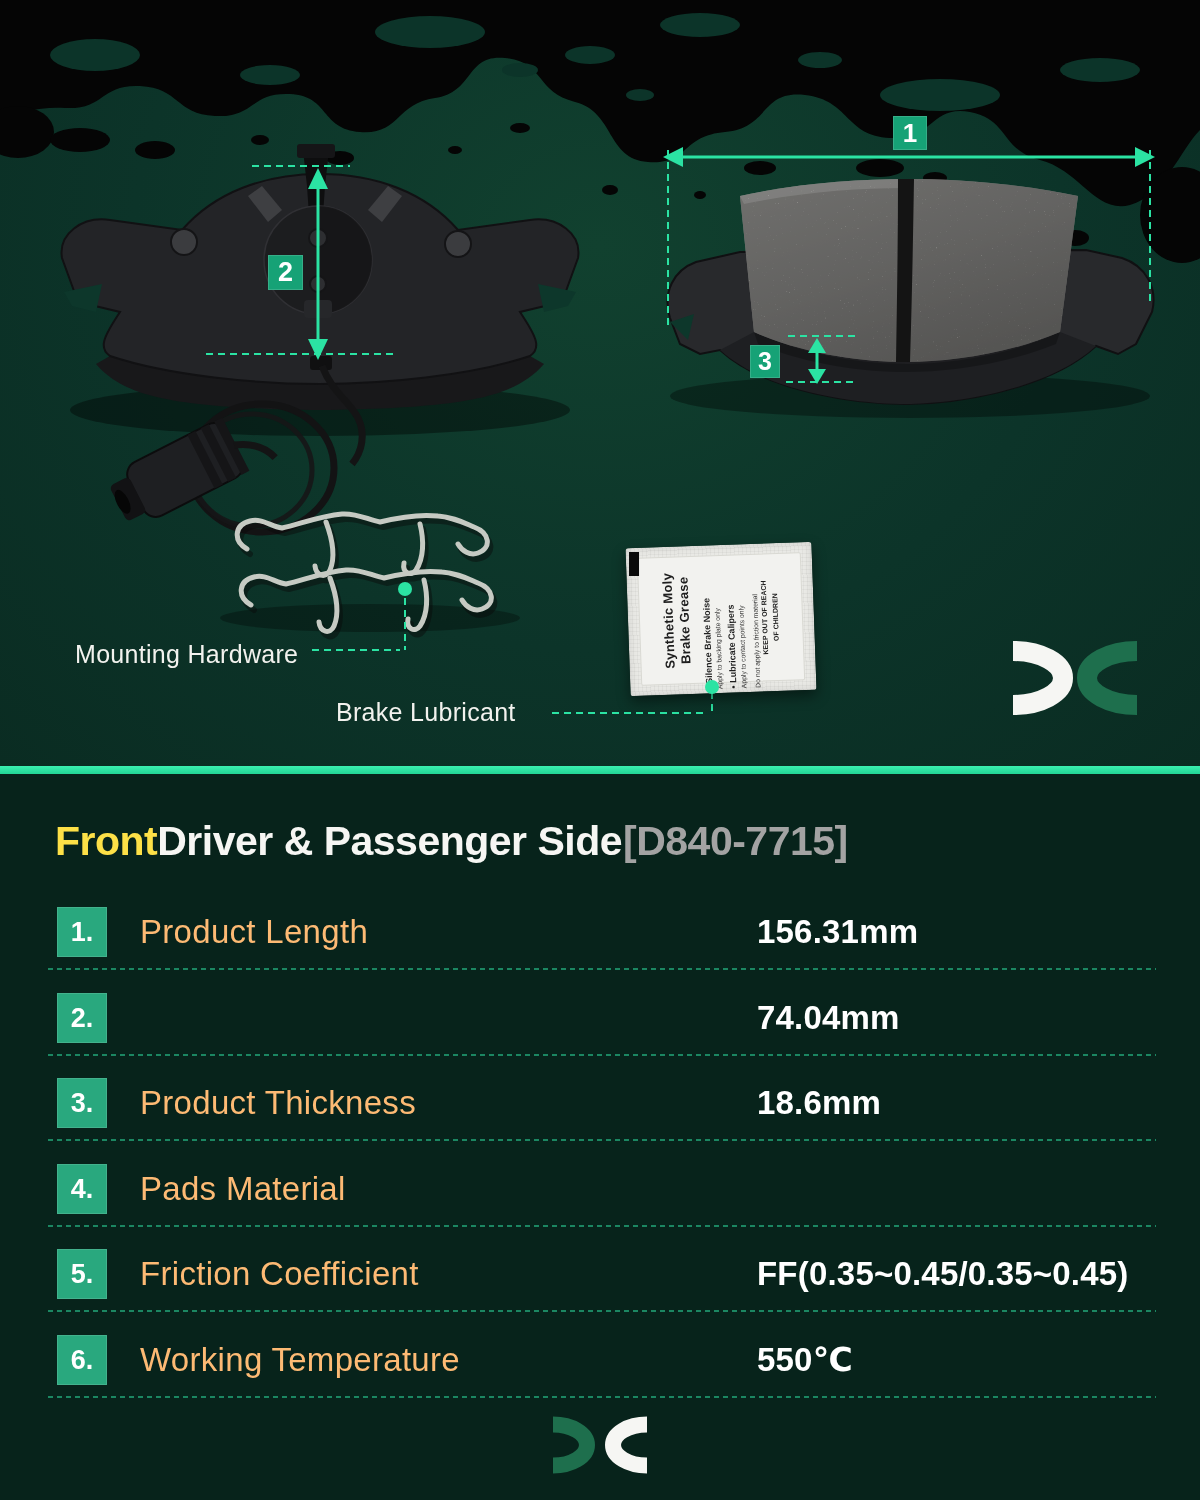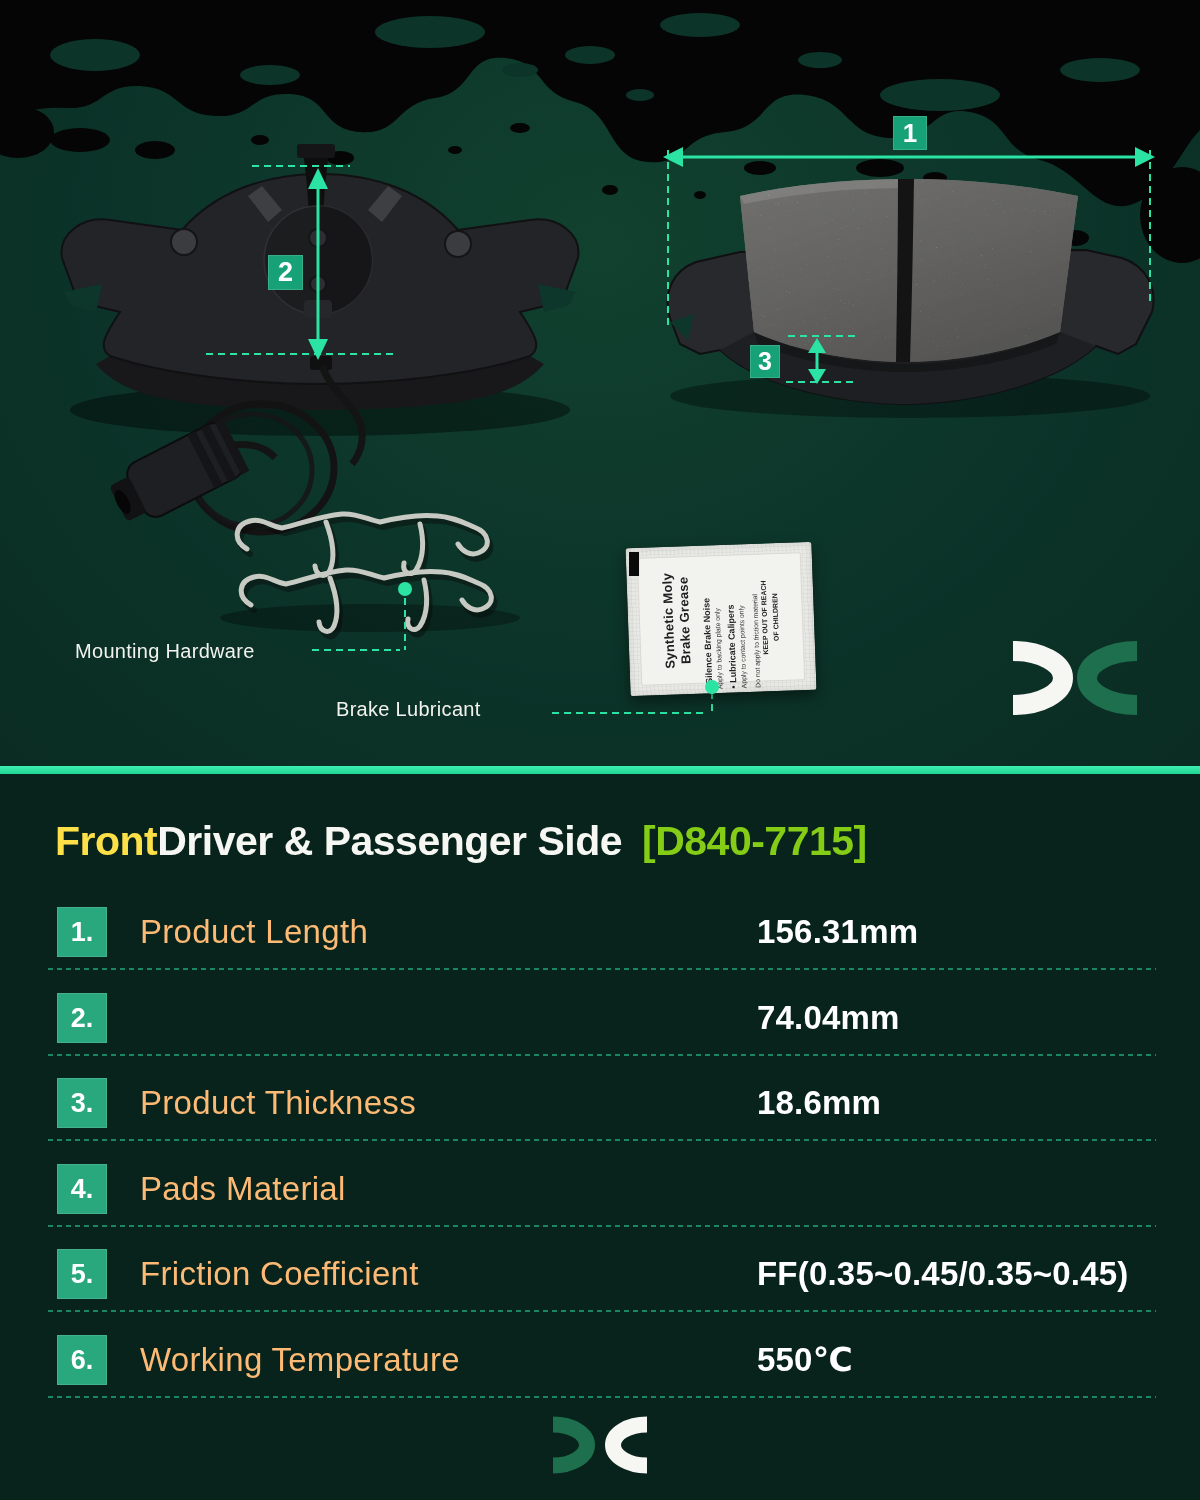--- a/index.html
+++ b/index.html
@@ -15,21 +15,21 @@
   }
   .scene{position:absolute; left:0; top:0;}
   .dim-badge{
     position:absolute; background:#16A276; color:#fff; font-weight:700;
     display:flex; align-items:center; justify-content:center;
     box-shadow:inset 0 0 0 1px rgba(255,255,255,.14);
   }
   #badge-1{left:893px; top:116px; width:34px; height:34px; font-size:26px;}
   #badge-2{left:268px; top:255px; width:35px; height:35px; font-size:27px;}
   #badge-3{left:750px; top:345px; width:30px; height:33px; font-size:25px;}
-  .callout-label{position:absolute; color:#F2F2EE; font-size:20px; letter-spacing:.3px; white-space:nowrap;}
+  .callout-label{position:absolute; color:#F2F2EE; font-size:25px; letter-spacing:.3px; white-space:nowrap;}
   #label-mounting{left:75px; top:640px;}
   #label-lubricant{left:336px; top:698px;}
   .callout-dot{position:absolute; width:14px; height:14px; border-radius:50%; background:#2BE3A3; z-index:6;}
   #dot-mounting{left:398px; top:582px;}
   #dot-lubricant{left:705px; top:680px;}
   
   .packet{
     position:absolute; left:628px; top:545px; width:186px; height:148px;
     background:#E9E9E5; border-radius:3px; transform:rotate(-2deg); z-index:4;
     background-image:
@@ -58,21 +58,21 @@
   #logo-top{left:1005px; top:638px;}
   #logo-bottom{left:546px; top:1410px;}
   
   .divider{position:absolute; left:0; top:766px; width:1200px; height:8px;
     background:linear-gradient(#3BF0B0,#22D595); z-index:8;}
   
   .spec-section{position:absolute; left:0; top:774px; width:1200px; height:726px; background:#07231B;}
   .spec-title{position:absolute; left:55px; top:44px; font-size:41px; font-weight:800;
     letter-spacing:-0.5px; white-space:nowrap; color:#F6F6F3;}
   .t-hl{color:#fde047; }
-  .t-code{color:#84cc16; margin-left:20px;}
+  .t-code{color:#a3a3a3; margin-left:1px;}
   .spec-rows{position:absolute; left:0; top:0; width:1200px; height:726px;}
   .spec-row{position:absolute; left:0; width:1200px; height:86px;}
   .spec-row:nth-of-type(1){top:131px;} .spec-row:nth-of-type(2){top:217px;}
   .spec-row:nth-of-type(3){top:302px;} .spec-row:nth-of-type(4){top:388px;}
   .spec-row:nth-of-type(5){top:473px;} .spec-row:nth-of-type(6){top:559px;}
   .spec-row::after{content:""; position:absolute; left:48px; top:63px; width:1108px; height:2px;
     background:repeating-linear-gradient(90deg, rgba(47,233,168,.5) 0 5px, transparent 5px 9px);}
   .row-badge{position:absolute; left:57px; top:2px; width:50px; height:50px; background:#29A87E;
     color:#fff; font-size:27px; font-weight:700; display:flex; align-items:center; justify-content:center;
     box-shadow:inset 0 0 0 1px rgba(255,255,255,.12);}

